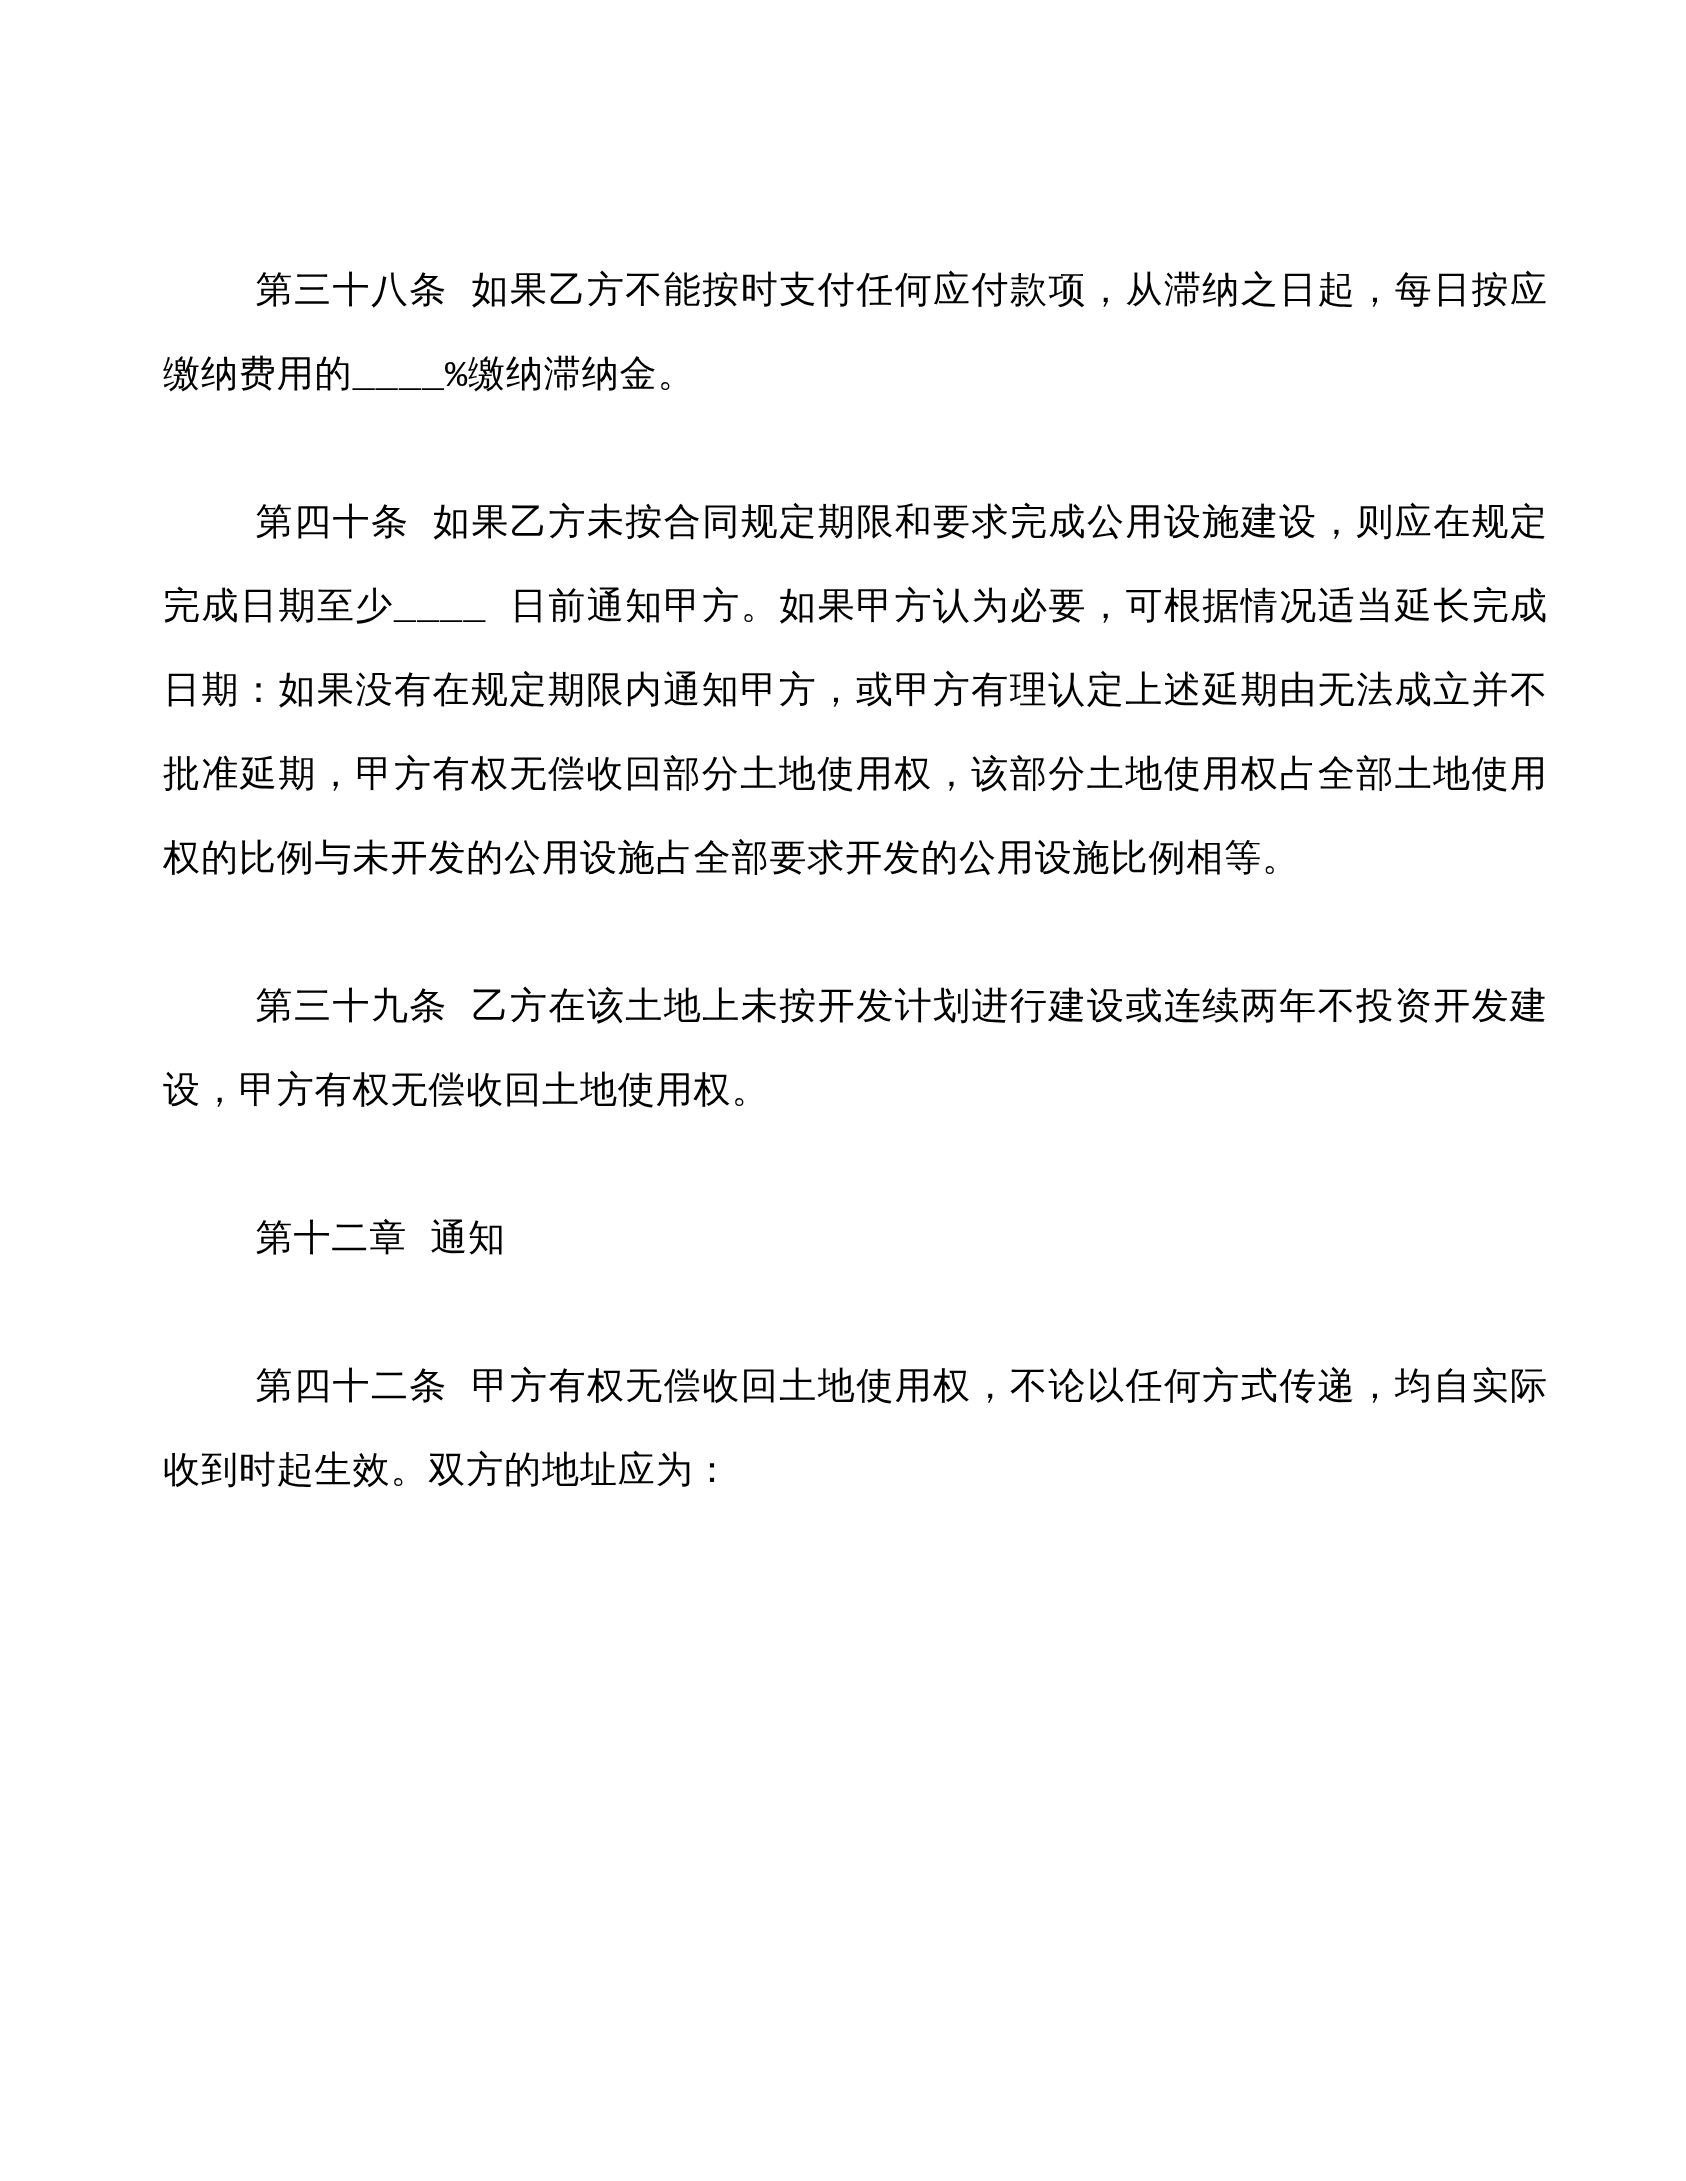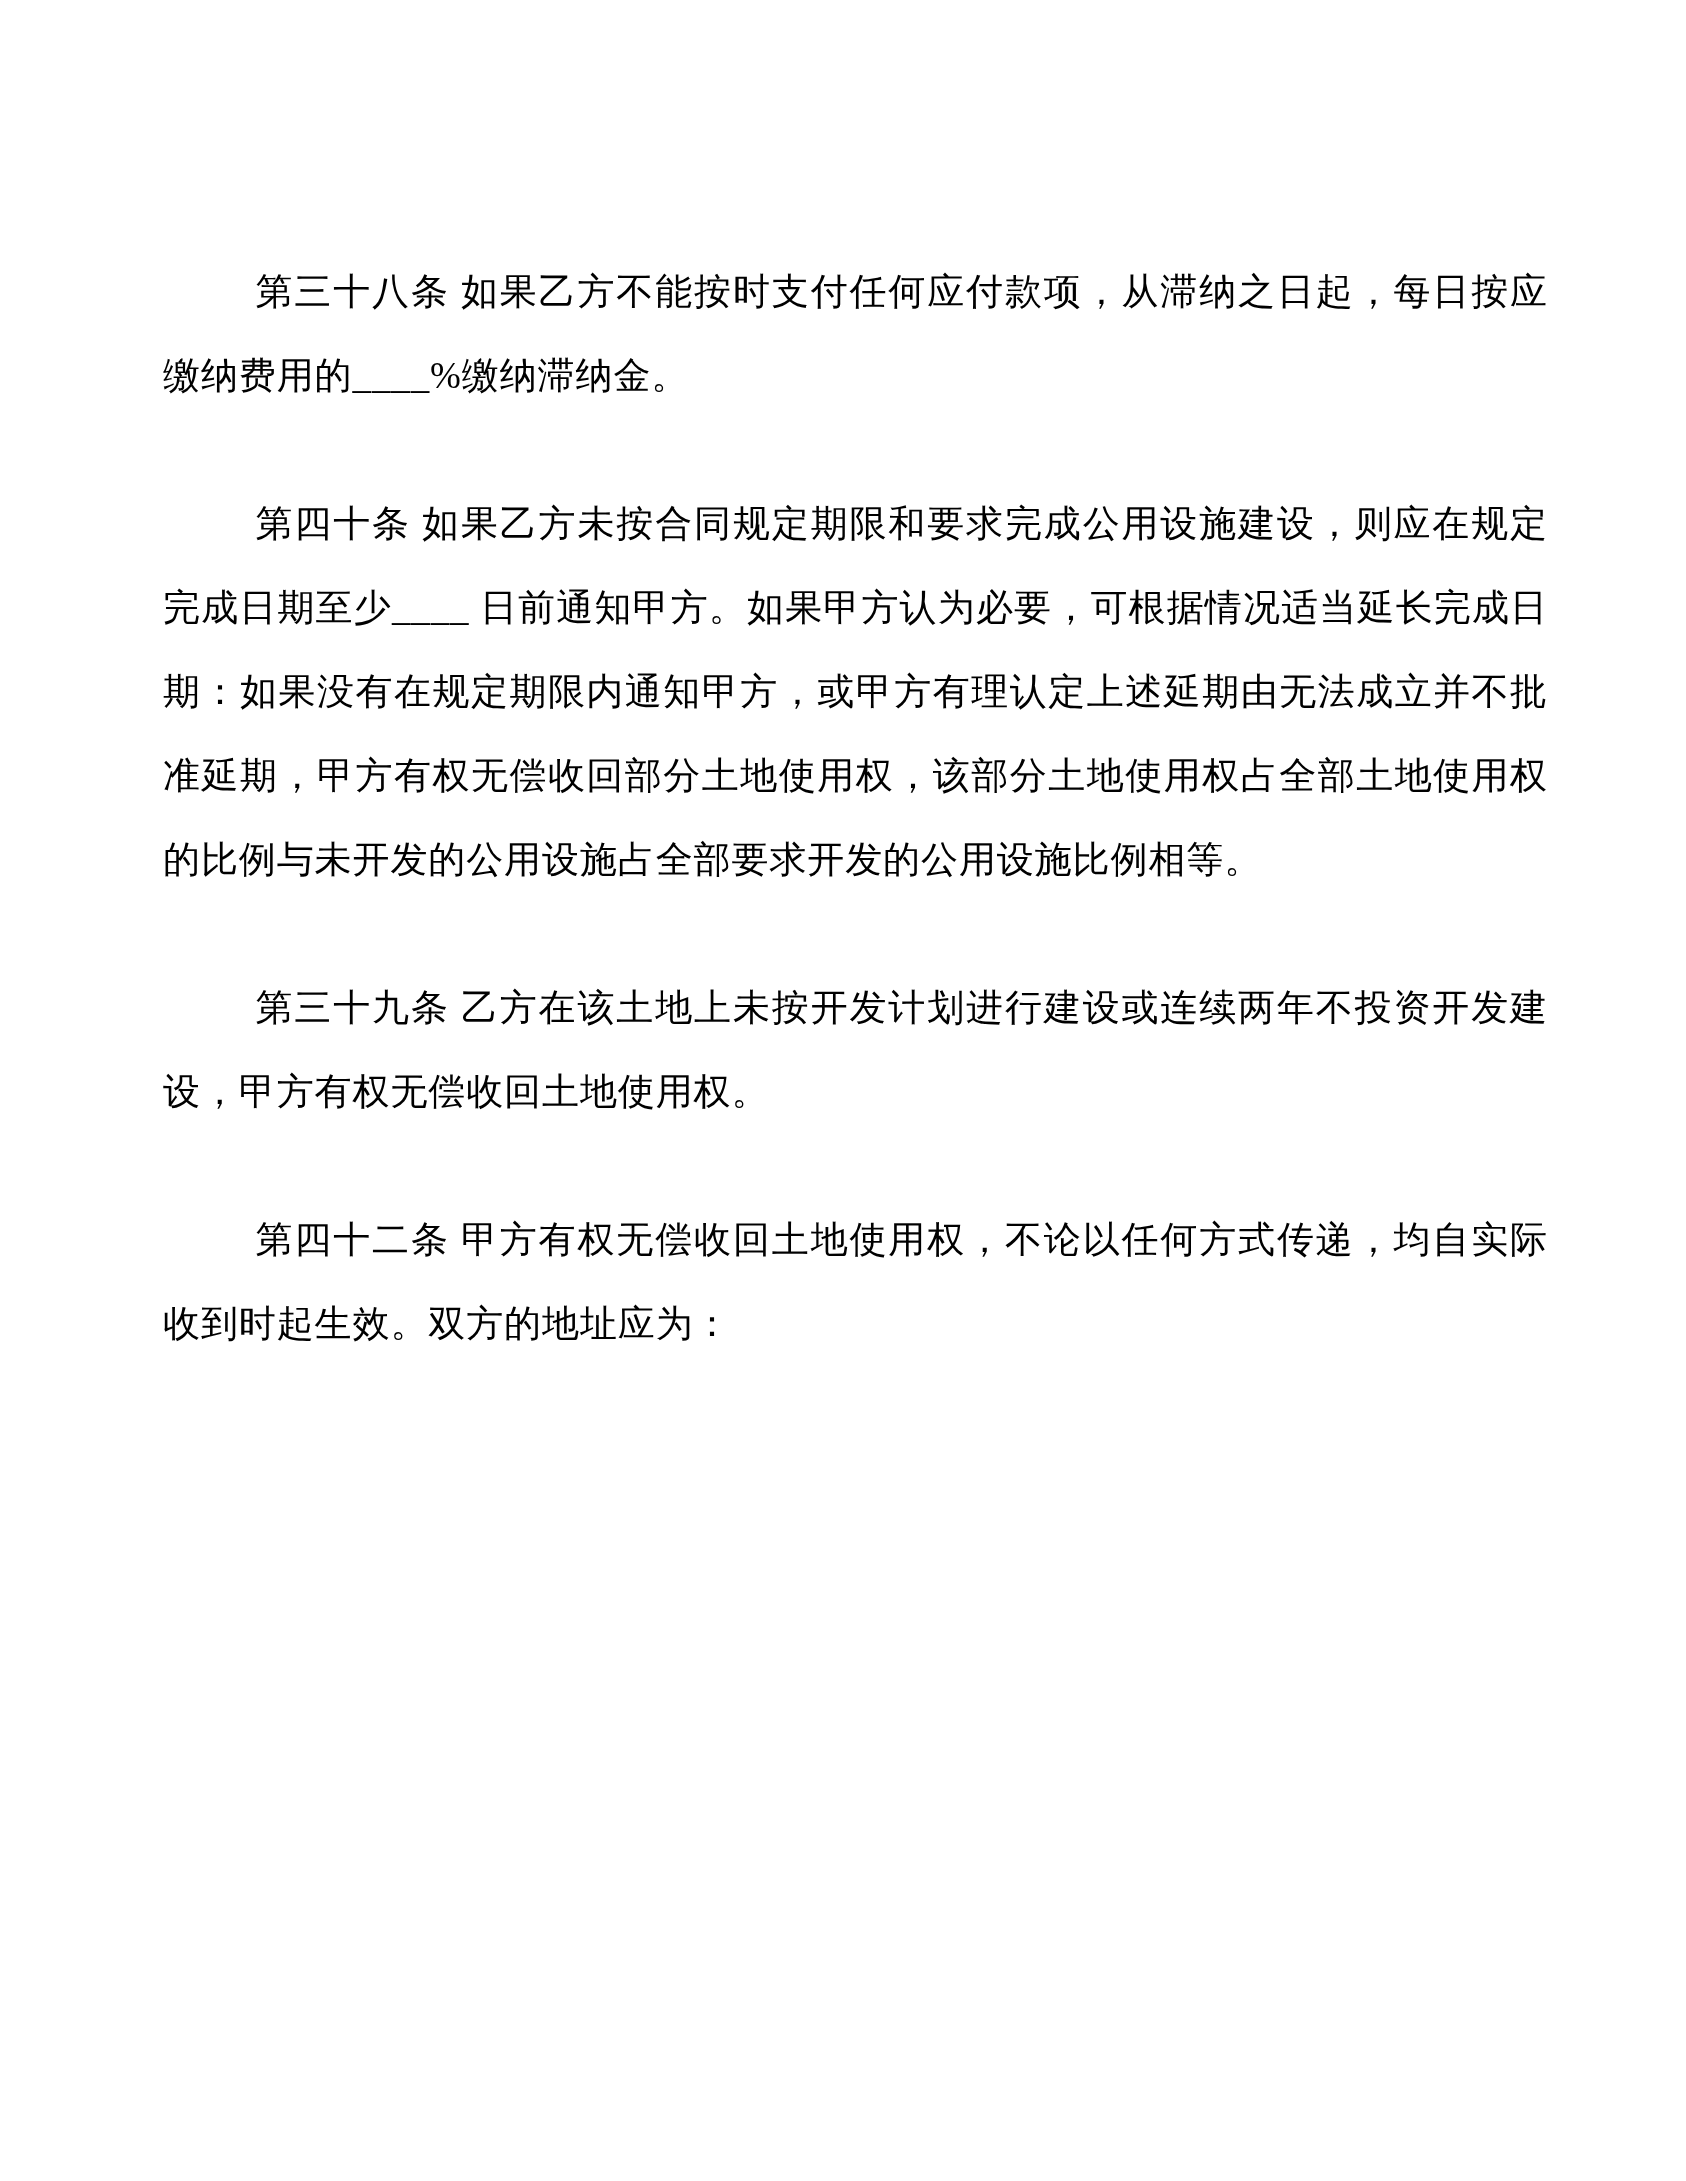--- a/index.html
+++ b/index.html
@@ -8,21 +8,21 @@
     background: #ffffff;
   }
   .page {
     position: relative;
     width: 1686px;
     height: 2182px;
     background: #ffffff;
     box-sizing: border-box;
     padding: 250px 138px 0 163px;
     overflow: hidden;
-    font-family: Liberation Serif, serif;
+    font-family: Liberation Mono, monospace;
     color: #000000;
   }
   .para {
     font-size: 37px;
     line-height: 84px;
     text-align: justify;
     text-indent: 2.5em;
     margin: 0 0 64px 0;
     letter-spacing: 0.9px;
     word-break: break-all;
@@ -35,16 +35,17 @@
 <body>
 
 <div class="page">
   <p class="para">第三十八条  如果乙方不能按时支付任何应付款项，从滞纳之日起，每日按应缴纳费用的____%缴纳滞纳金。</p>
 
   <p class="para">第四十条  如果乙方未按合同规定期限和要求完成公用设施建设，则应在规定完成日期至少____  日前通知甲方。如果甲方认为必要，可根据情况适当延长完成日期：如果没有在规定期限内通知甲方，或甲方有理认定上述延期由无法成立并不批准延期，甲方有权无偿收回部分土地使用权，该部分土地使用权占全部土地使用权的比例与未开发的公用设施占全部要求开发的公用设施比例相等。</p>
 
   <p class="para">第三十九条  乙方在该土地上未按开发计划进行建设或连续两年不投资开发建设，甲方有权无偿收回土地使用权。</p>
 
 
+  <p class="para chapter-heading">第十二章  通知</p>
 
   <p class="para">第四十二条  甲方有权无偿收回土地使用权，不论以任何方式传递，均自实际收到时起生效。双方的地址应为：</p>
 </div>
 
 
 </body></html>

